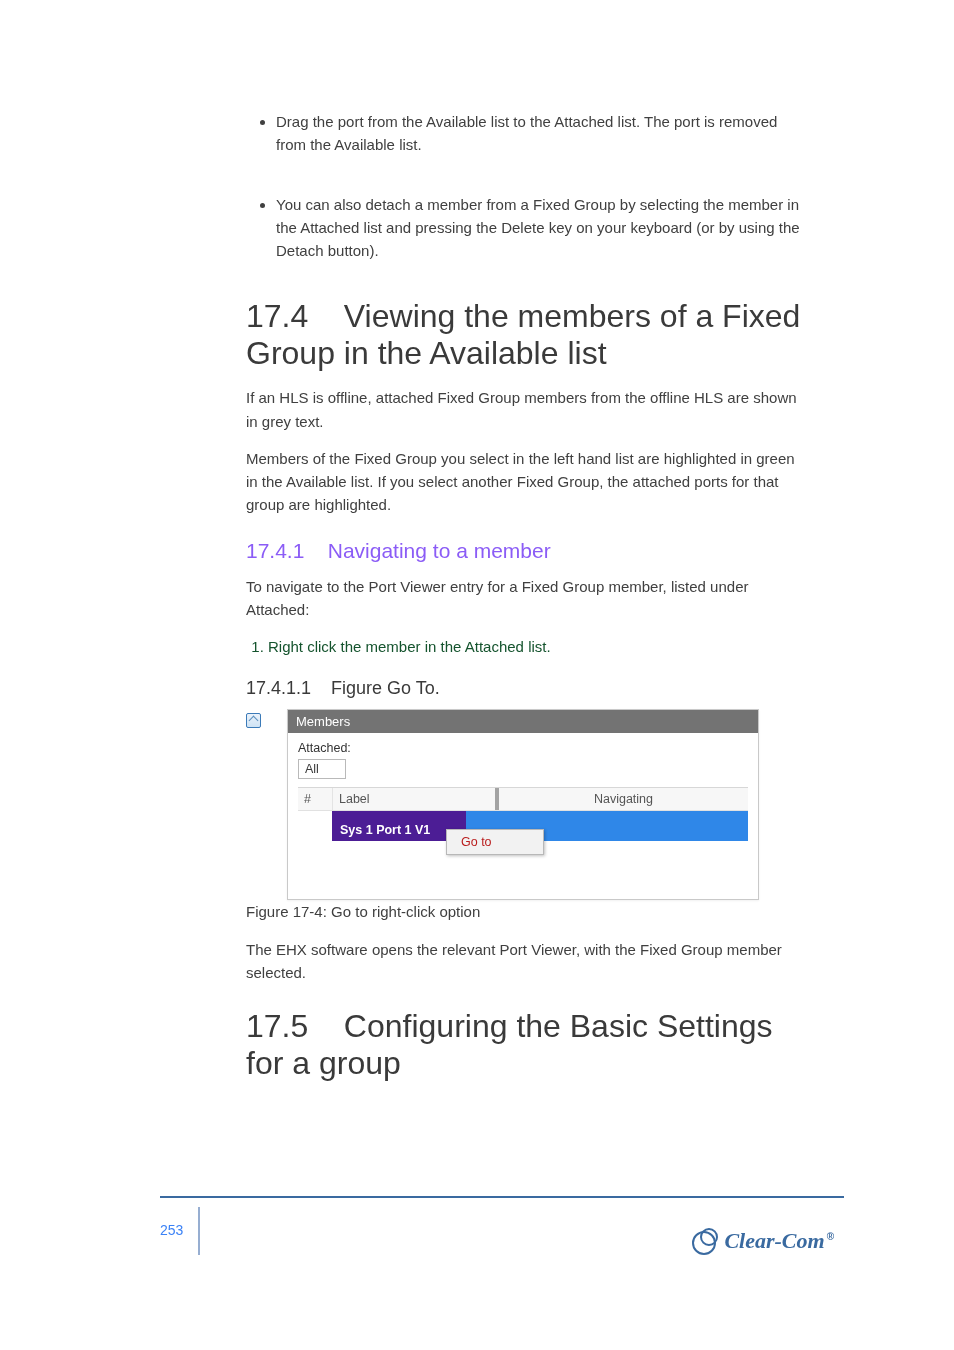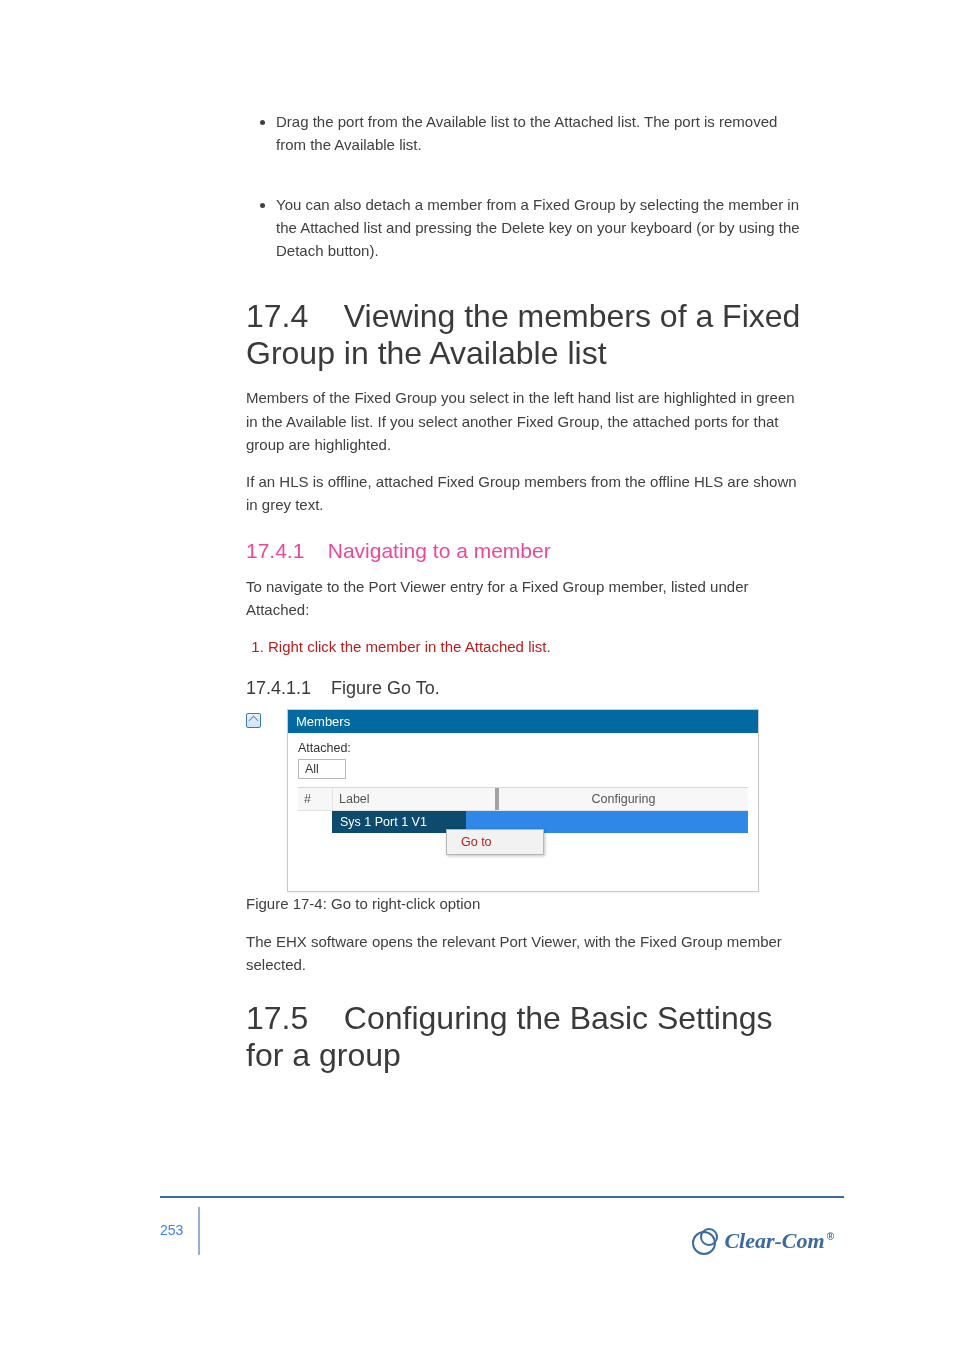--- a/index.html
+++ b/index.html
@@ -42,21 +42,21 @@
   }
 
   .section-num {
     color: #3a3a3a;
     font-weight: 300;
     font-size: 32px;
     margin: 30px 0 14px 0;
   }
 
   .subsection-num {
-    color: #ec4899;
+    color: #8b5cf6;
     font-weight: 300;
     font-size: 21px;
     margin: 22px 0 12px 0;
   }
 
   .sub-subsection-num {
     color: #3a3a3a;
     font-weight: 300;
     font-size: 18px;
     margin: 20px 0 10px 0;
@@ -70,21 +70,21 @@
   }
 
   ol.numbered {
     padding-left: 22px;
     margin: 4px 0 14px 0;
   }
 
   ol.numbered li {
     font-size: 15px;
     line-height: 1.55;
-    color: #b91c1c;
+    color: #14532d;
     margin-bottom: 8px;
   }
 
   
   .ui-row {
     display: flex;
     align-items: flex-start;
     margin-top: 10px;
   }
 
@@ -110,21 +110,21 @@
 
   .window {
     width: 470px;
     border: 1px solid #c9c9c9;
     font-size: 12.5px;
     background: #fff;
     box-shadow: 0 1px 2px rgba(0,0,0,0.06);
   }
 
   .window-titlebar {
-    background: #0369a1;
+    background: #737373;
     color: #ffffff;
     padding: 4px 8px;
     font-weight: 400;
     font-size: 13px;
   }
 
   .window-body {
     padding: 8px 10px 14px 10px;
   }
 
@@ -167,23 +167,24 @@
   }
 
   .cell-hash {
     width: 22px;
     padding: 4px 6px;
     background: transparent;
   }
 
   .cell-label {
     width: 120px;
-    padding: 4px 6px 4px 8px;
-    background: #0c4a6e;
+    padding: 12px 6px 4px 8px;
+    background: #4c1d95;
     color: #fff;
+    font-weight: bold;
   }
 
   .cell-rest {
     flex:1;
     background:#2f87e8;
   }
 
   .context-menu {
     position: absolute;
     top: 18px;
@@ -284,22 +285,22 @@
       <li>Drag the port from the Available list to the Attached list. The port is removed from the Available list.</li>
       <li>You can also detach a member from a Fixed Group by selecting the member in the Attached list and pressing the Delete key on your keyboard (or by using the Detach button). </li>
     </ul>
 
     <div class="section-num">
       <span>17.4</span>
       &nbsp;&nbsp;
       <span>Viewing the members of a Fixed Group in the Available list</span>
     </div>
 
+    <p class="body">If an HLS is offline, attached Fixed Group members from the offline HLS are shown in grey text.</p>
     <p class="body">Members of the Fixed Group you select in the left hand list are highlighted in green in the Available list. If you select another Fixed Group, the attached ports for that group are highlighted.</p>
-    <p class="body">If an HLS is offline, attached Fixed Group members from the offline HLS are shown in grey text.</p>
 
     <div class="subsection-num">
       <span>17.4.1</span>
       &nbsp;&nbsp;
       <span>Navigating to a member</span>
     </div>
 
     <p class="body">To navigate to the Port Viewer entry for a Fixed Group member, listed under Attached:</p>
 
     <ol class="numbered">
@@ -318,21 +319,21 @@
        <div class="window">
          <div class="window-titlebar">Members</div>
          <div class="window-body">
             <div class="attached-label">Attached:</div>
             <div class="attached-select">All</div>
 
             <div class="grid">
               <div class="grid-header">
                  <div class="col-hash">#</div>
                  <div class="col-label">Label</div>
-                 <div class="col-desc">Configuring</div>
+                 <div class="col-desc">Navigating</div>
               </div>
               <div class="grid-row">
                  <div class="cell-hash"></div>
                  <div class="cell-label">Sys 1 Port 1 V1</div>
                  <div class="cell-rest"></div>
 
                  <div class="context-menu">
                    <div class="context-menu-item">Go to</div>
                  </div>
               </div>

